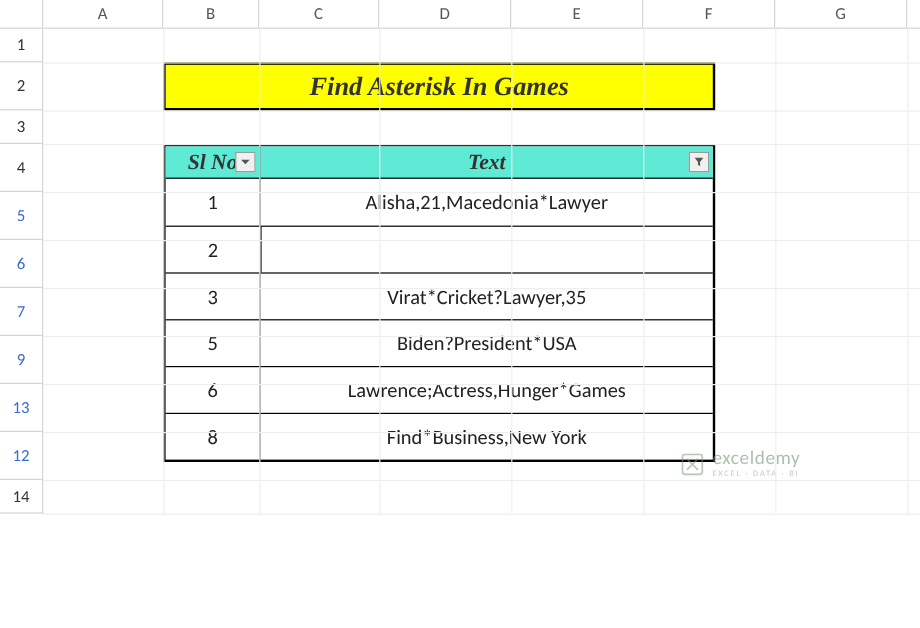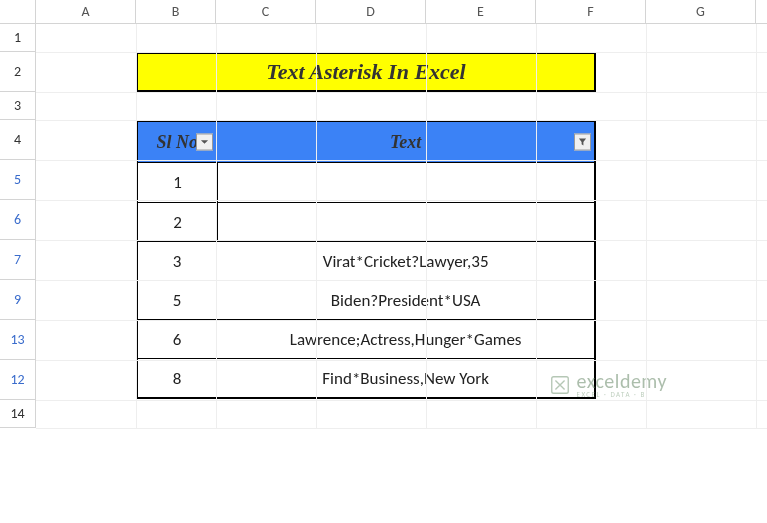--- a/index.html
+++ b/index.html
@@ -71,23 +71,23 @@
     justify-content: center;
     font-family: "Times New Roman", serif;
   }
 
   .data-table {
     position: absolute;
     border: 2px solid #000;
   }
   .dt-head {
     display: flex;
-    background: #3b82f6;
+    background: #5eead4;
     border-bottom: 1px solid #000;
-    height: 41px;
+    height: 27px;
     text-align: right;
   }
   .dt-head .th {
     font-weight: bold;
     font-style: italic;
     font-size: 18px;
     display: flex;
     align-items: center;
     justify-content: center;
     position: relative;
@@ -131,21 +131,21 @@
     align-items: center;
     gap: 6px;
     color: #7a9a7a;
   }
   .watermark .wm-icon {
     width: 22px; height: 22px;
   }
   .watermark .wm-text {
     display: flex; flex-direction: column; line-height: 1;
   }
-  .watermark .wm-main { font-size: 20px; font-weight: 500; letter-spacing: .5px; color:#6a8a6a;}
+  .watermark .wm-main { font-size: 16px; font-weight: 500; letter-spacing: .5px; color:#6a8a6a;}
   .watermark .wm-sub { font-size: 7px; letter-spacing: 1.5px; color:#8aa88a;}
 </style>
 </head>
 <body>
 
 <div class="grid">
   <div class="col-headers">
     <div class="corner"></div>
   <div class="col-h" style="width: 100px;">A</div>
       <div class="col-h" style="width: 80px;">B</div>
@@ -165,21 +165,21 @@
         <div class="row-h hidden-seq" style="height: 40px;">6</div>
         <div class="row-h hidden-seq" style="height: 40px;">7</div>
         <div class="row-h hidden-seq" style="height: 40px;">9</div>
         <div class="row-h hidden-seq" style="height: 40px;">13</div>
         <div class="row-h hidden-seq" style="height: 40px;">12</div>
         <div class="row-h" style="height: 28px;">14</div>
       </div>
     <div class="cells">
 
       <div class="title-band" style="left:100px; top:28px; width:460px; height:40px;">
-        <span>Text Asterisk In Excel</span>
+        <span>Find Asterisk In Games</span>
       </div>
 
       <div class="data-table" style="left:100px; top:96px; width:460px;">
         <div class="dt-head">
           <div class="th" style="width:80px;">
             <span>Sl No</span>
             <div class="filter-btn">
               <svg width="9" height="9" viewBox="0 0 10 10">
                   <path d="M1 3 L5 7 L9 3 Z" fill="#555"></path>
                 </svg>
@@ -190,20 +190,21 @@
             <div class="filter-btn">
               <svg width="9" height="9" viewBox="0 0 10 10">
                   <path d="M1 1 H9 L6 5 V9 L4 7.5 V5 Z" fill="#555"></path>
                 </svg>
             </div>
           </div>
         </div>
         <div id="dt-body">
             <div class="dt-row" style="border-top: none;">
               <div class="td" style="width: 80px;">1</div>
+              <div class="td" style="width: 380px;">Alisha,21,Macedonia*Lawyer</div>
             </div>
             <div class="dt-row">
               <div class="td" style="width: 80px;">2</div>
             </div>
             <div class="dt-row">
               <div class="td" style="width: 80px;">3</div>
               <div class="td" style="width: 380px;">Virat*Cricket?Lawyer,35</div>
             </div>
             <div class="dt-row">
               <div class="td" style="width: 80px;">5</div>

